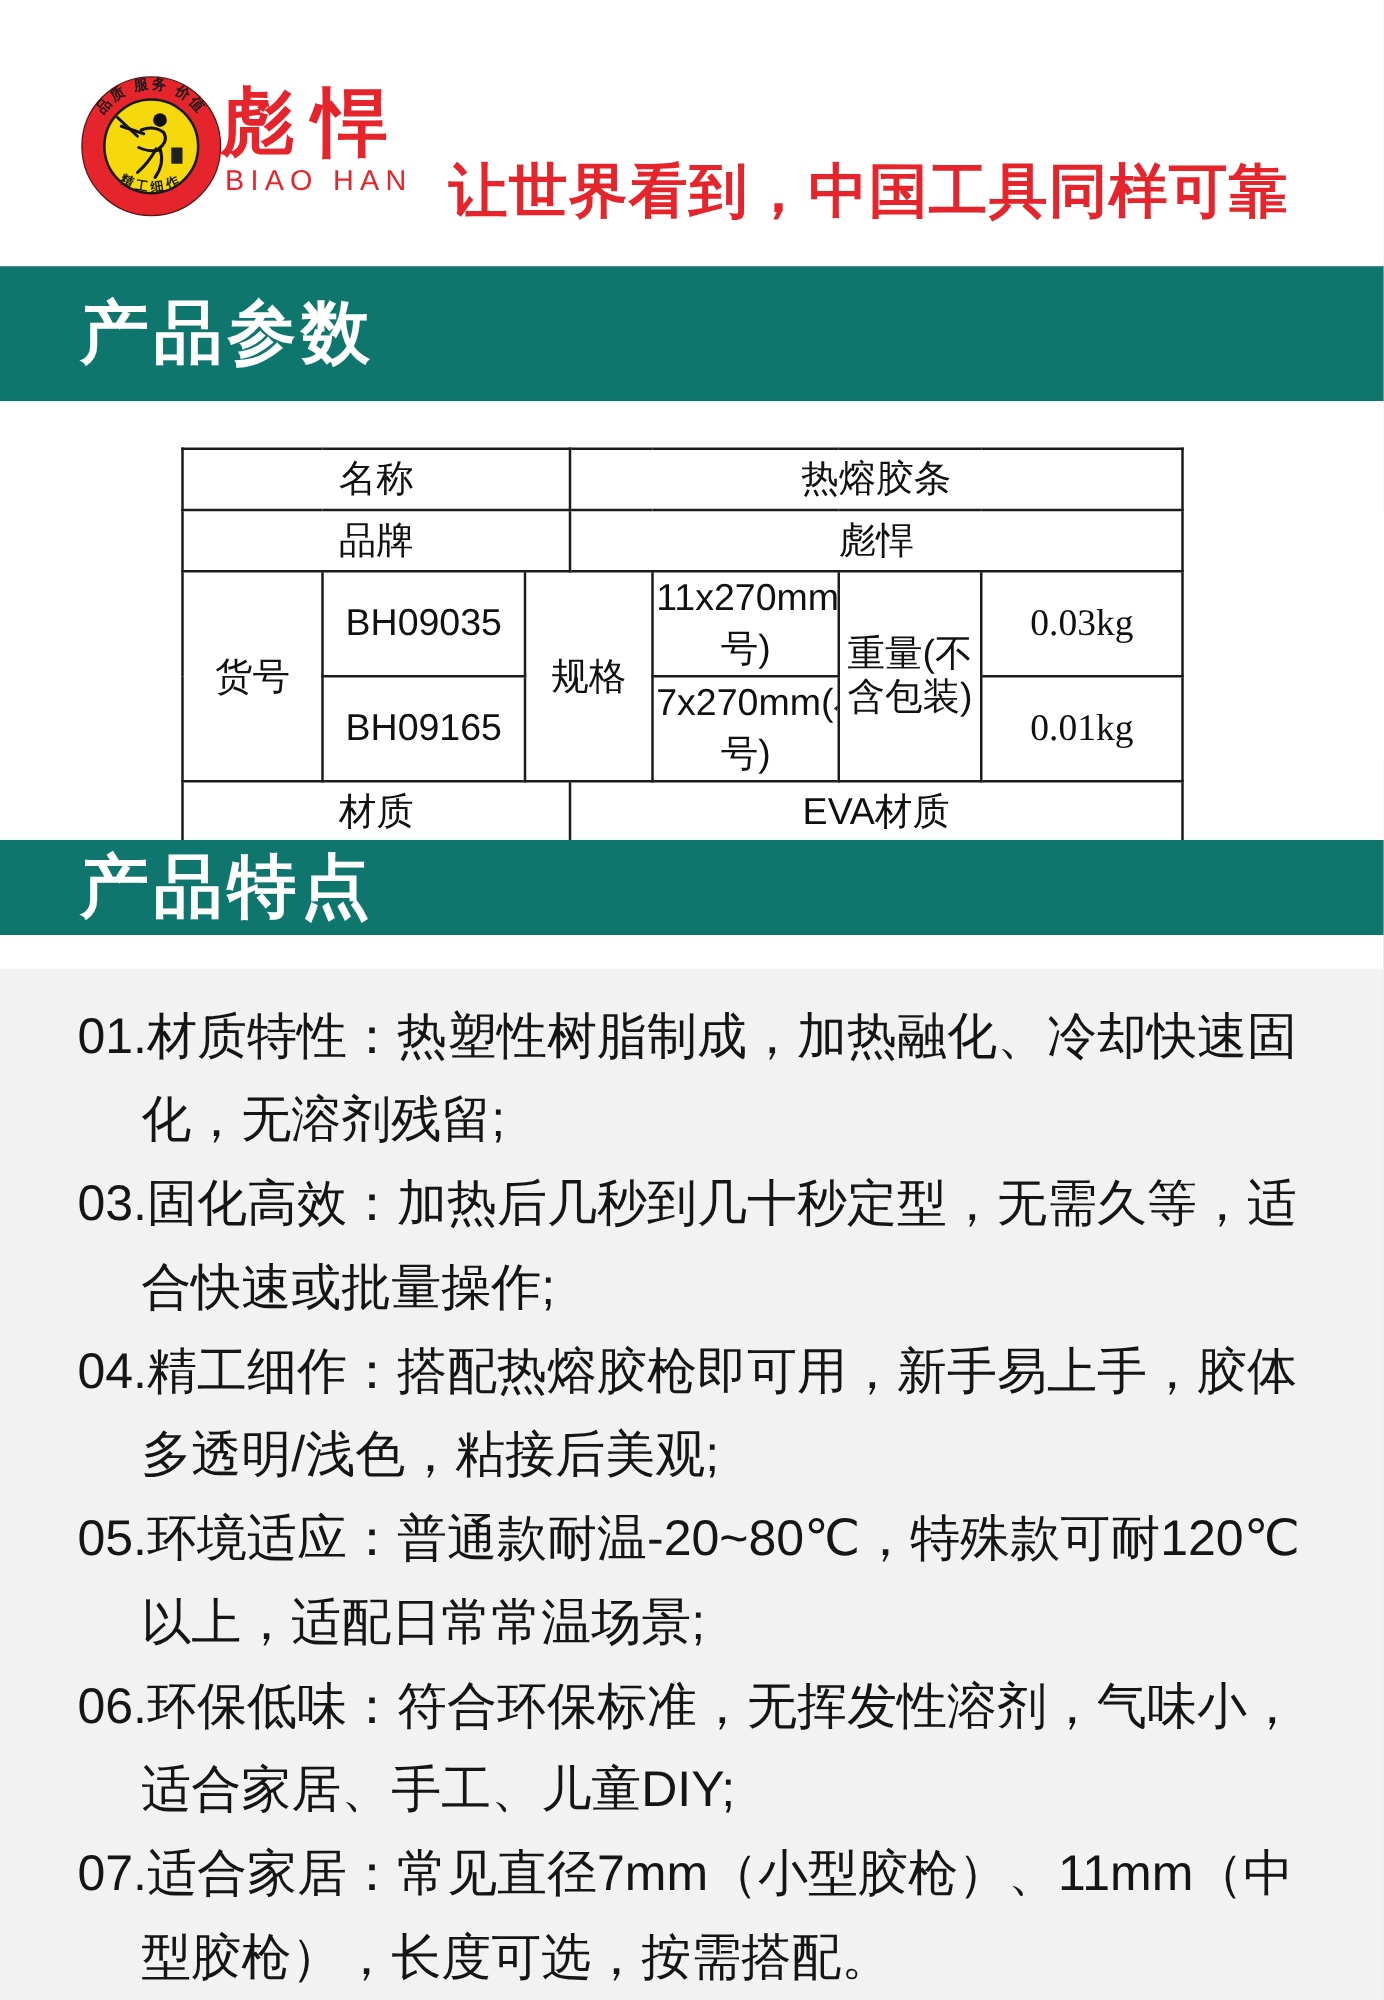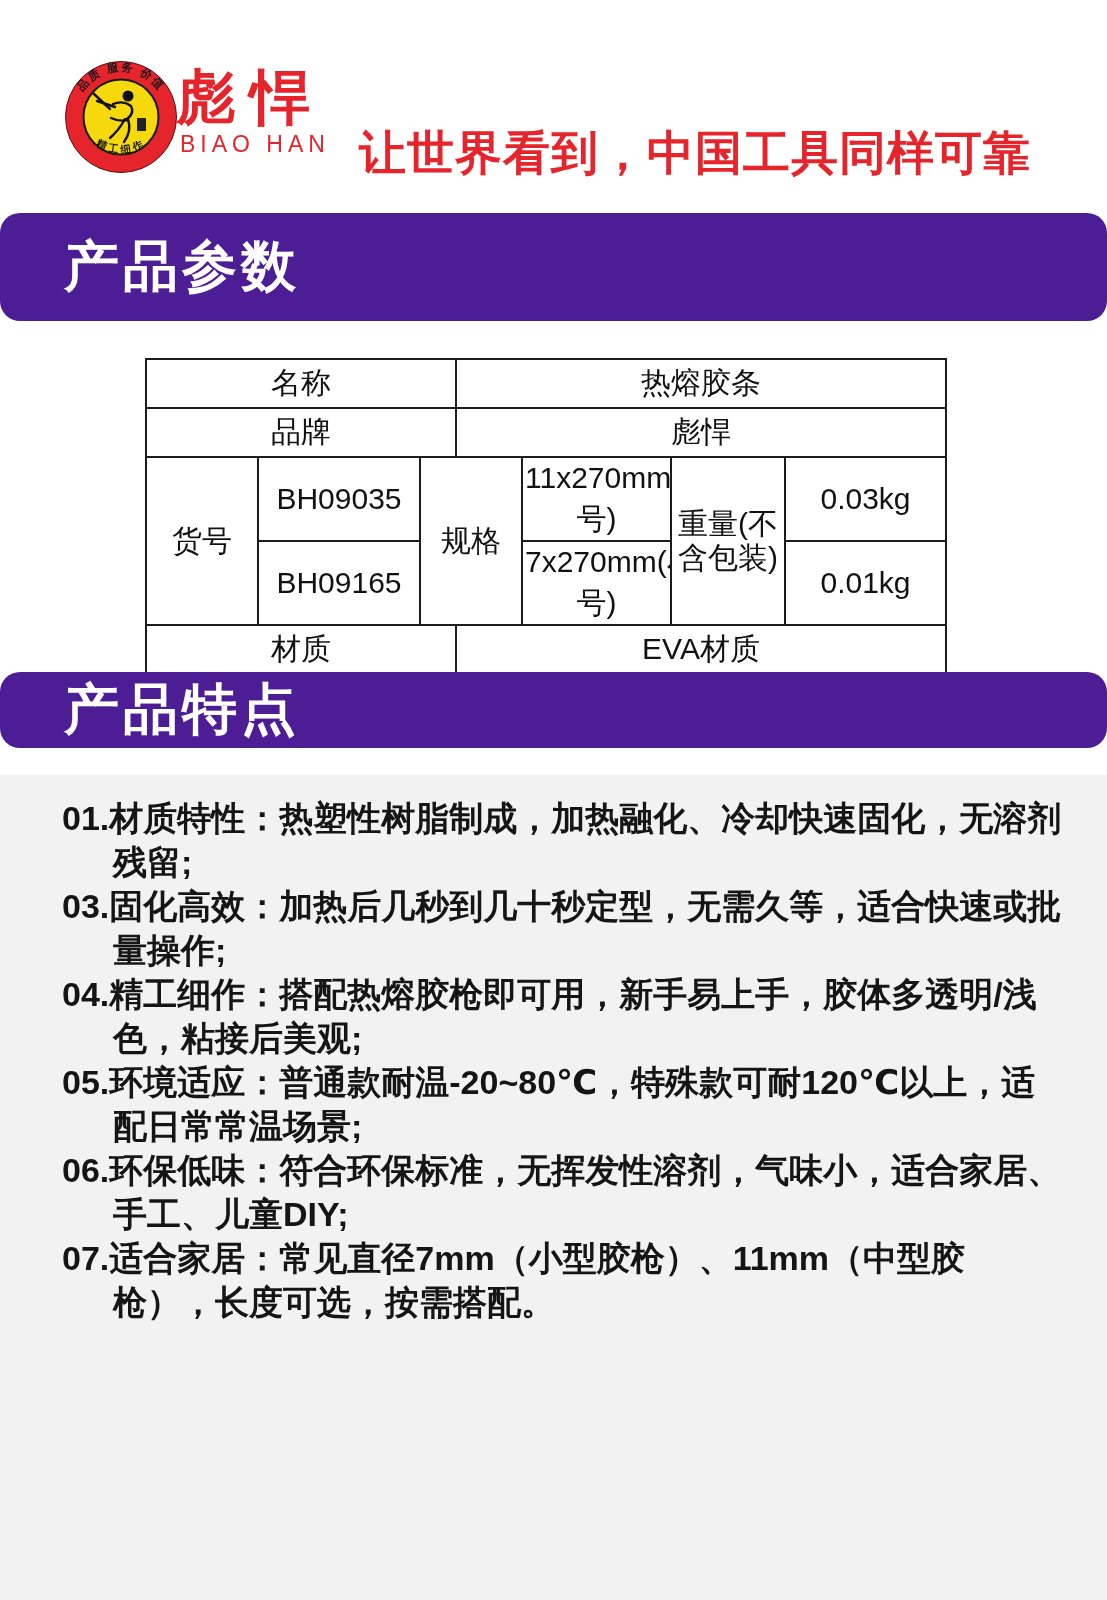--- a/index.html
+++ b/index.html
@@ -29,21 +29,21 @@
   }
   .tagline {
     position:absolute; right:76px; top:122px;
     font-size:47px; font-weight:bold; color:#e5242b; letter-spacing:1px;
     white-space:nowrap;
   }
 
   
   .banner {
     position:absolute; left:0; width:1107px; height:108px;
-    background:#4c1d95; display:flex; align-items:center;border-radius:20px;
+    background:#0f766e; display:flex; align-items:center;
   }
   .banner-params   { top:213px; height:108px; }
   .banner-features { top:672px; height:76px; }
   .banner h2 {
     margin-left:64px;
     font-size:55px; font-weight:bold; color:#ffffff; letter-spacing:4px;
   }
 
   
   .table-wrap { position:absolute; top:321px; left:0; width:1107px; height:351px; background:#fff; }
@@ -59,35 +59,35 @@
     font-size:30px; color:#111;
     background:#fff;
     padding:0 2px;
     overflow:hidden;
   }
   tr.r1 td, tr.r2 td, tr.r5 td { height:49px; }
   tr.r3 td { height:57px; }
   tr.r4 td { height:52px; }
   td.small-spec { font-size:23px; }
   td.weight-label { font-size:29px; line-height:1.15; }
-  td.kg { font-size:31px; }
+  td.kg { font-size:31px;font-family:Liberation Serif, serif; }
 
   
   .features-section {
     position:absolute; top:775px; left:0; width:1107px; height:825px;
     background:#f2f2f3;
   }
   ul.features {
     list-style:none;
     padding:21px 42px 0 113px;
   }
   ul.features li {
-    font-size:34px; line-height:44px; color:#151515;
+    font-size:40px; line-height:67px; color:#151515;
     text-indent:-51px;
-    font-weight:700;
+    font-weight:400;
   }
 
   
   .logo text { font-family:"Liberation Sans","DejaVu Sans",sans-serif; }
 </style>
 </head>
 <body>
 
 <div class="page">
 

